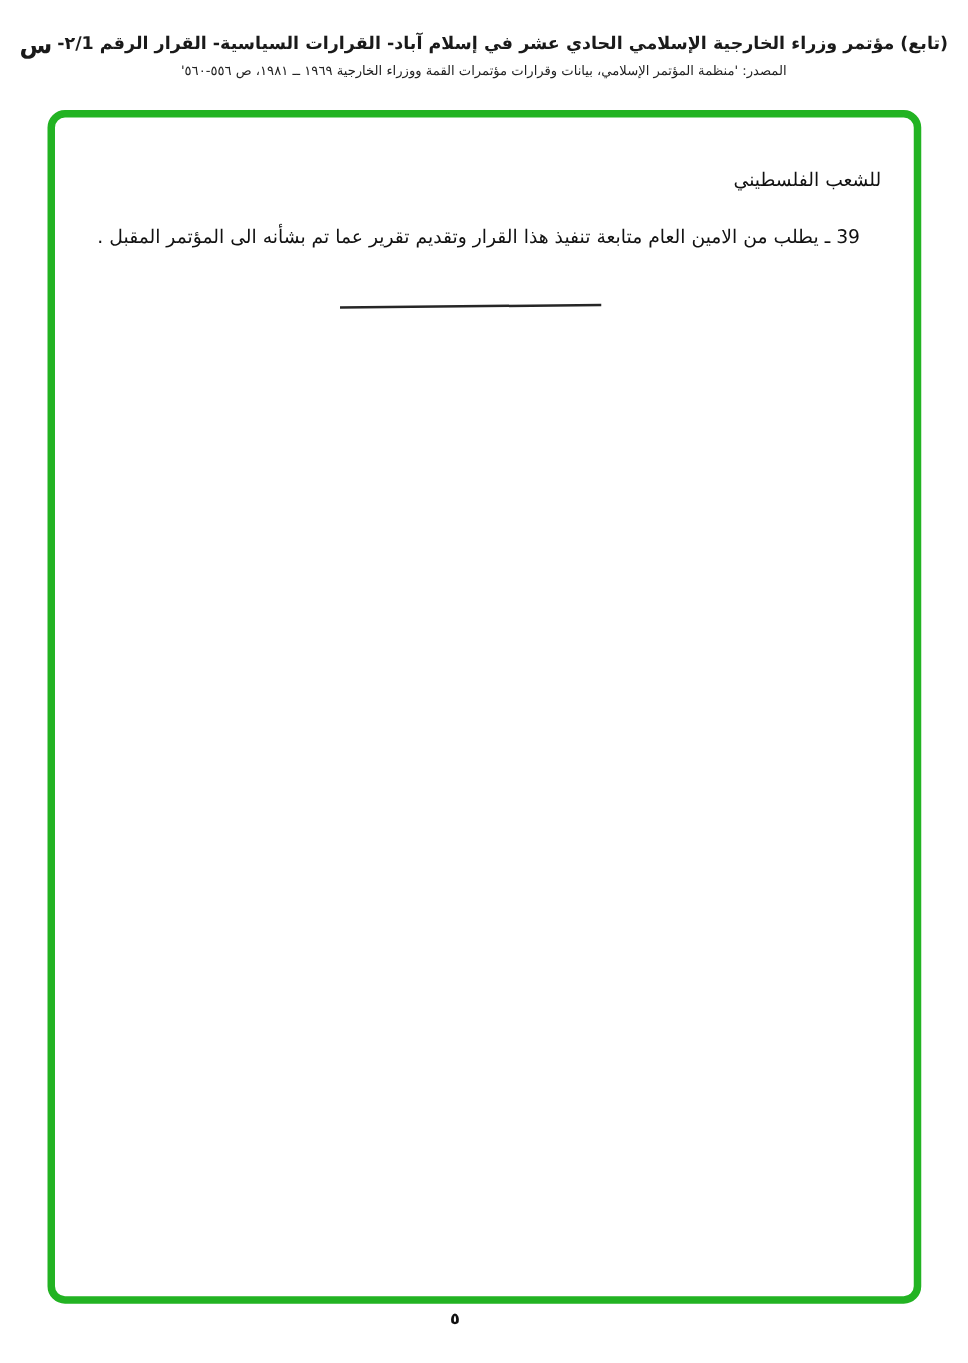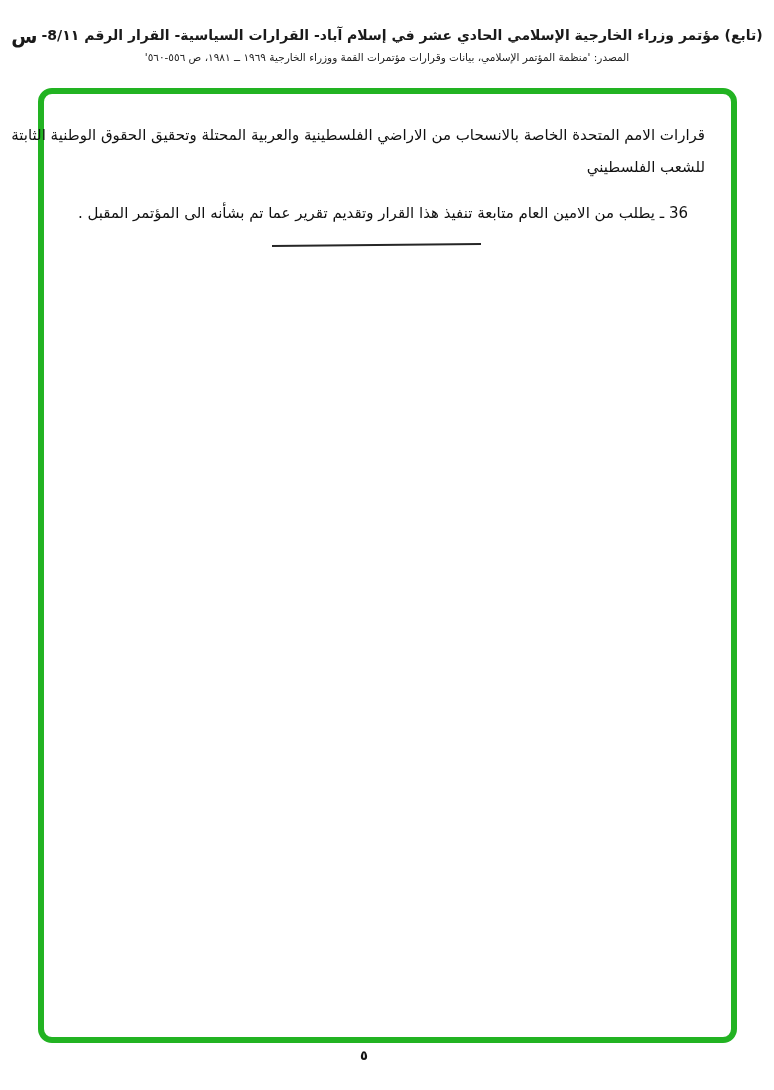--- a/index.html
+++ b/index.html
@@ -87,30 +87,29 @@
     font-size:13px;font-weight:bold;
     color:#111;
   }
 </style>
 </head>
 <body>
 
 <div class="page">
 
   <div class="header">
-    <div class="header-line1"><span>(تابع) مؤتمر وزراء الخارجية الإسلامي الحادي عشر في إسلام آباد- القرارات السياسية- القرار الرقم 8/١١-</span><span class="suffix">س</span></div>
+    <div class="header-line1"><span>(تابع) مؤتمر وزراء الخارجية الإسلامي الحادي عشر في إسلام آباد- القرارات السياسية- القرار الرقم ٢/1-</span><span class="suffix">س</span></div>
     <div class="header-line2">المصدر: 'منظمة المؤتمر الإسلامي، بيانات وقرارات مؤتمرات القمة ووزراء الخارجية ١٩٦٩ ــ ١٩٨١، ص ٥٥٦-٥٦٠'</div>
   </div>
 
   <div class="green-box">
 
     <div class="content">
-      <div class="p1-line1">قرارات الامم المتحدة الخاصة بالانسحاب من الاراضي الفلسطينية والعربية المحتلة وتحقيق الحقوق الوطنية الثابتة</div>
       <div class="p1-line2">للشعب الفلسطيني</div>
-      <div class="p2">36 ـ يطلب من الامين العام متابعة تنفيذ هذا القرار وتقديم تقرير عما تم بشأنه الى المؤتمر المقبل .</div>
+      <div class="p2">39 ـ يطلب من الامين العام متابعة تنفيذ هذا القرار وتقديم تقرير عما تم بشأنه الى المؤتمر المقبل .</div>
     </div>
 
     <div class="divider"></div>
 
   </div>
 
   <div class="page-number">٥</div>
 
 </div>
 

